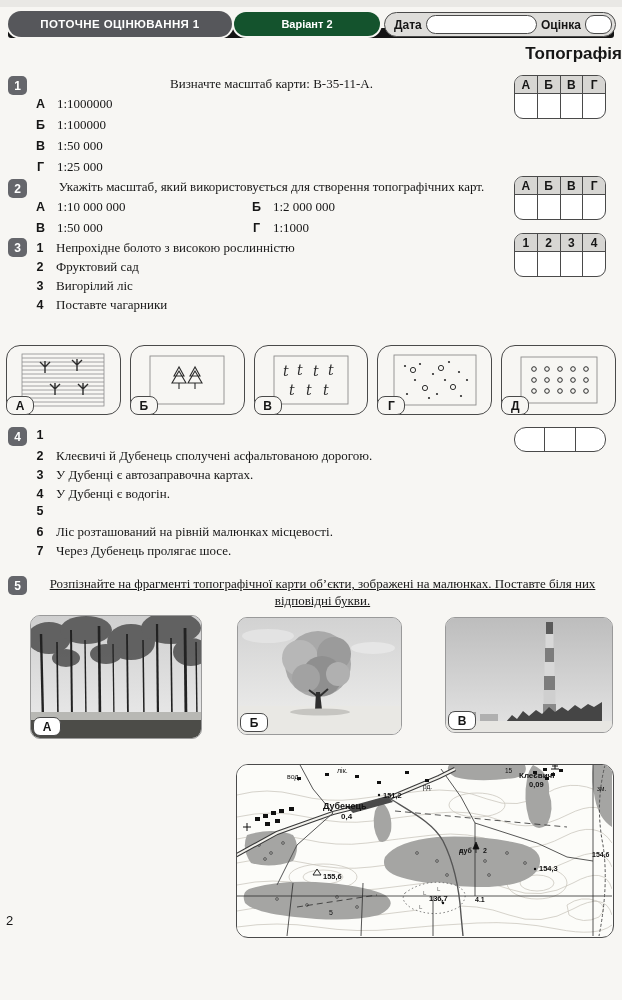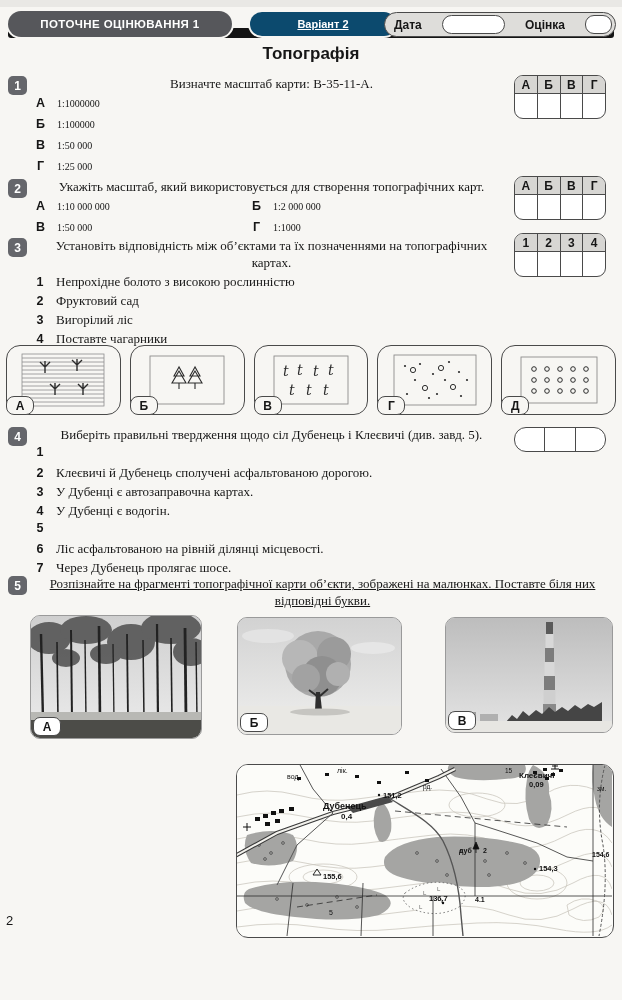--- a/index.html
+++ b/index.html
@@ -7,42 +7,42 @@
   .page { position:relative; width:622px; height:1000px; background:#f7f6f3;
           font-family:"Liberation Serif",serif; color:#161616; overflow:hidden; margin:7px auto; }
 
   
   .hdr { position:absolute; top:4px; left:6px; right:6px; height:30px; }
   .hdr-bar { position:absolute; left:2px; right:2px; top:17px; height:10px; background:#141414; border-radius:3px; }
   .badge-dark { position:absolute; left:2px; top:0; width:224px; height:26px; background:#56575b;
     border-radius:13px; color:#fff; font:bold 11.5px "Liberation Sans",sans-serif;
     display:flex; align-items:center; justify-content:center; letter-spacing:.4px; z-index:2;
     box-shadow:0 0 0 2px #f7f6f3; }
-  .badge-gray { position:absolute; left:244px; top:1px; width:146px; height:24px; background:#0c4a6e;
+  .badge-gray { position:absolute; left:228px; top:1px; width:146px; height:24px; background:#14532d;
     border-radius:12px; color:#fff; font:bold 11px "Liberation Sans",sans-serif;
-    display:flex; align-items:center; justify-content:center; z-index:1; box-shadow:0 0 0 2px #f7f6f3;text-decoration:underline; }
+    display:flex; align-items:center; justify-content:center; z-index:1; box-shadow:0 0 0 2px #f7f6f3; }
   .hdr-right { position:absolute; left:378px; right:0; top:1px; height:25px; background:#dedddA;
-    border:1.2px solid #4a4a4a; border-radius:13px; display:flex; align-items:center; gap:20px;
+    border:1.2px solid #4a4a4a; border-radius:13px; display:flex; align-items:center; gap:4px;
     padding:0 3px 0 9px; font:bold 12px "Liberation Sans",sans-serif; z-index:2;justify-content:space-between; }
   .date-input { flex:1; height:19px; background:#fff; border:1.2px solid #4a4a4a; border-radius:10px; }
   .grade-input { width:27px; height:19px; background:#fff; border:1.2px solid #4a4a4a; border-radius:9px; }
 
-  .title { position:absolute; top:37px; left:0; right:0; text-align:center;
+  .title { position:absolute; top:37px; left:0; right:0; text-align:right;
     font:bold 17px "Liberation Sans",sans-serif; }
 
   
   .q { position:absolute; left:8px; right:8px; }
   .qnum { position:absolute; left:0; top:1px; width:19px; height:19px; background:#65666b; border-radius:5px;
     color:#fff; font:bold 12px "Liberation Sans",sans-serif; display:flex; align-items:center; justify-content:center; }
   .qbody { margin-left:27px; font-size:13px; line-height:17px;text-align:center; }
   .qbody.narrow { margin-right:106px; }
   .opts { margin-top:3px; }
   .opt-row { display:flex; gap:11px; height:21px; align-items:baseline; }
   .opt-letter { font:bold 12.5px "Liberation Sans",sans-serif; min-width:11px; }
-  .opt-text { font-size:10px;font-family:Liberation Serif, serif; }
+  .opt-text { font-size:13px;font-family:Liberation Serif, serif; }
   .opt-2col { display:flex; height:21px; align-items:baseline; }
   .opt-2col .cell { display:flex; gap:11px; align-items:baseline; }
   .opt-2col .c1 { width:216px; }
   .items { margin-top:2px; }
   .item { display:flex; gap:11px; min-height:19px; align-items:baseline; }
   .item-num { font:bold 12.5px "Liberation Sans",sans-serif; min-width:10px; }
 
   
   .agrid { position:absolute; right:8px; width:92px; border:1.5px solid #4a4a4a; border-radius:9px;
     overflow:hidden; background:#fff; }
@@ -175,23 +175,20 @@
         <span></span>
         <span></span>
         <span></span>
         <span></span>
       </div>
     </div>
   </div>
 
   <div class="q" style="top:230px;">
     <div class="qnum">3</div>
-    <div class="qbody narrow">
-      <div>Установіть відповідність між об’єктами та їх позначеннями на топографічних картах.</div>
-    </div>
     <div class="qbody" style="margin-right:10px;">
       <div class="items">
         <div class="item">
             <span class="item-num">1</span>
             <span>Непрохідне болото з високою рослинністю</span>
           </div>
         <div class="item">
             <span class="item-num">2</span>
             <span>Фруктовий сад</span>
           </div>
@@ -319,23 +316,20 @@
             <circle cx="53" cy="35" r="2.3"></circle>
             <circle cx="66" cy="35" r="2.3"></circle>
         </g>
       </svg>
       <div class="cbadge">Д</div>
     </div>
   </div>
 
   <div class="q" style="top:419px;">
     <div class="qnum">4</div>
-    <div class="qbody narrow">
-      <div>Виберіть правильні твердження щодо сіл Дубенець і Клеєвичі (див. завд. 5).</div>
-    </div>
     <div class="qbody" style="margin-right:10px;">
       <div class="items">
         <div class="item">
             <span class="item-num">1</span>
           </div>
         <div class="item">
             <span class="item-num">2</span>
             <span>Клеєвичі й Дубенець сполучені асфальтованою дорогою.</span>
           </div>
         <div class="item">
@@ -344,21 +338,21 @@
           </div>
         <div class="item">
             <span class="item-num">4</span>
             <span>У Дубенці є водогін.</span>
           </div>
         <div class="item">
             <span class="item-num">5</span>
           </div>
         <div class="item">
             <span class="item-num">6</span>
-            <span>Ліс асфальтованою на рівній ділянці місцевості.</span>
+            <span>Ліс розташований на рівній малюнках місцевості.</span>
           </div>
         <div class="item">
             <span class="item-num">7</span>
             <span>Через Дубенець пролягає шосе.</span>
           </div>
       </div>
     </div>
     <div class="ansbox" style="top:1px;">
       <span></span>
       <span></span>

